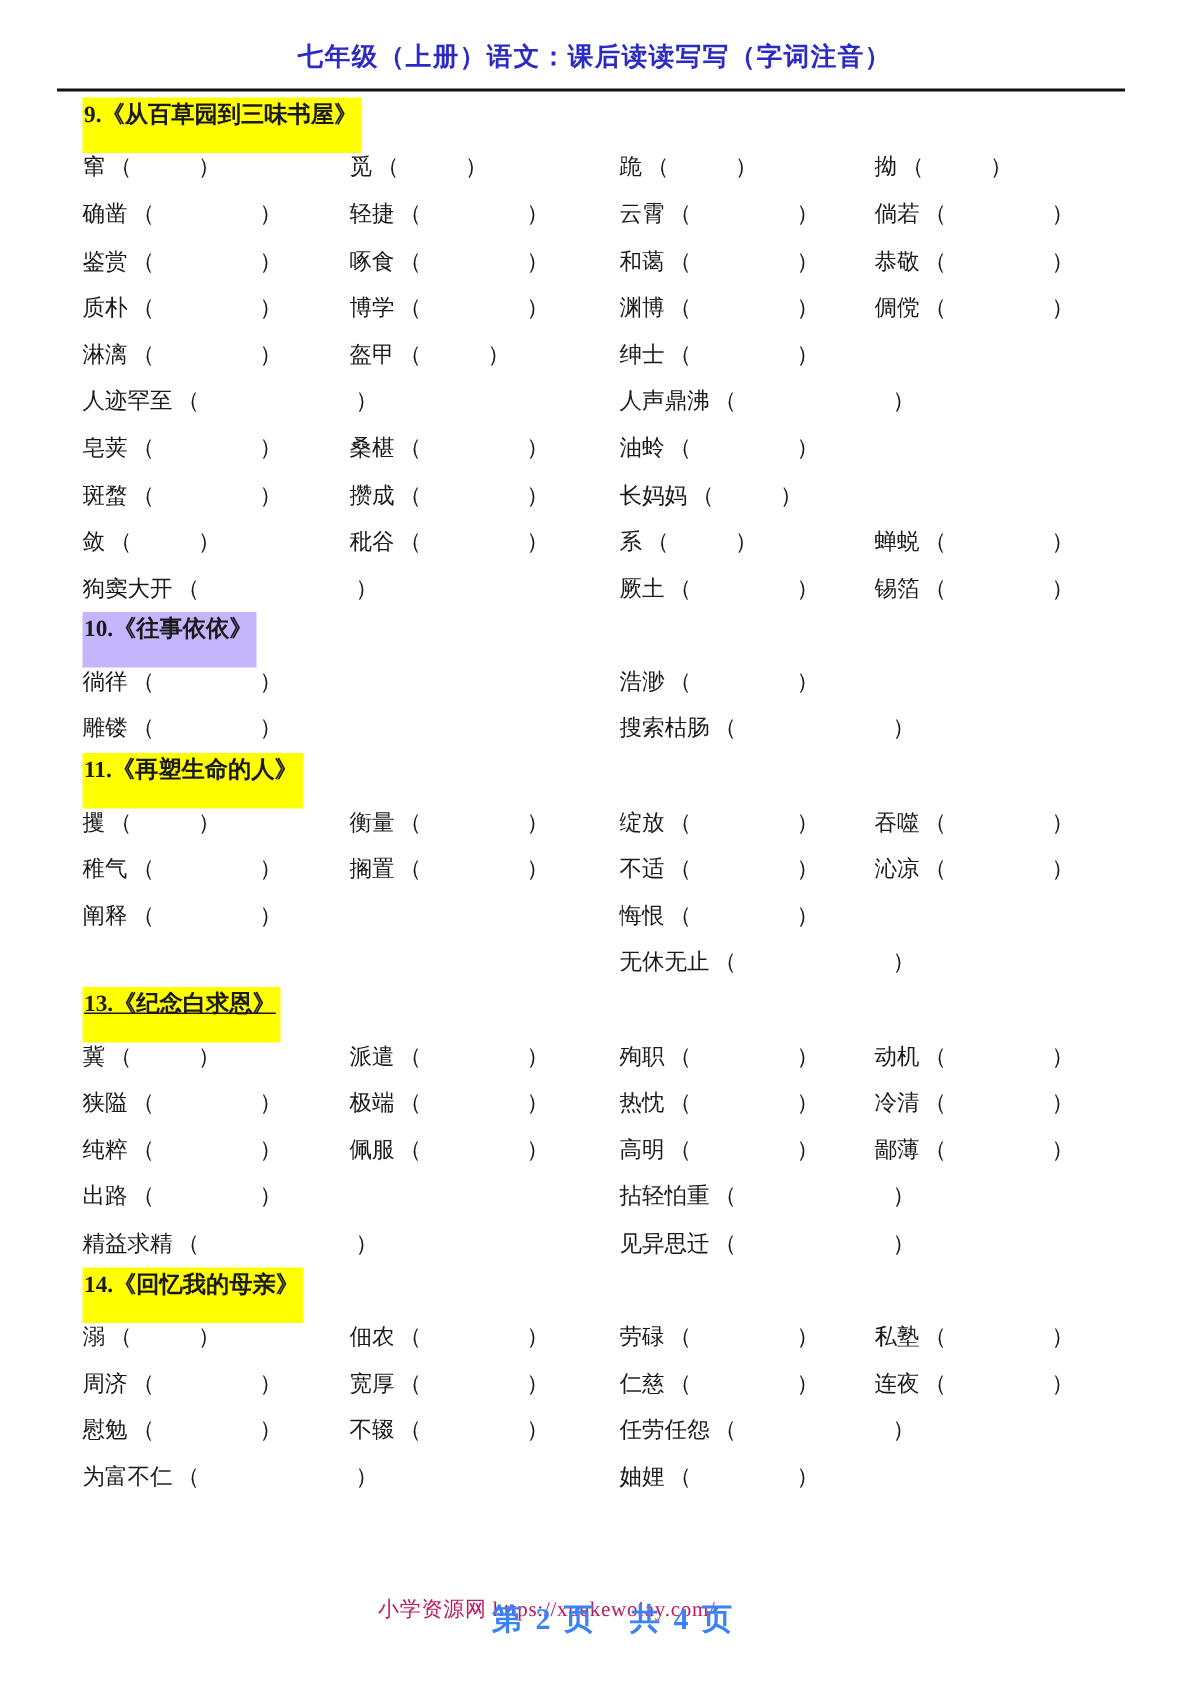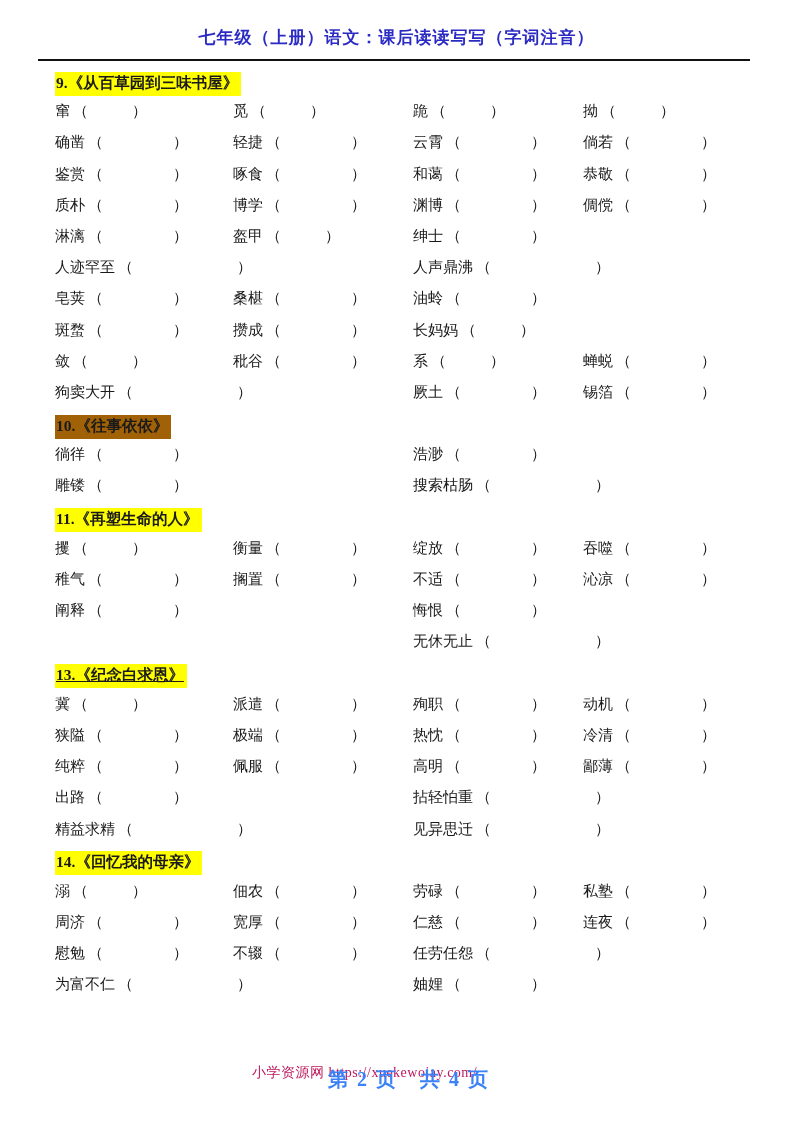--- a/index.html
+++ b/index.html
@@ -24,21 +24,21 @@
   }
   .content{
     position:absolute;top:68px;left:55px;width:700px;
   }
   .sec-row{height:31.2px;display:flex;align-items:center;}
   .sec-hl{
     display:inline-block;
     background:#ffff00;
     font-weight:bold;
     font-size:15.5px;
-    padding:1px 3px 2px 1px;
+    padding:1px 3px 15px 1px;
     white-space:nowrap;
   }
   .row{position:relative;height:31.2px;}
   .cell{
     position:absolute;top:3px;
     white-space:nowrap;
     font-size:15px;
     color:#1a1a1a;
   }
   .c0{left:0;} .c1{left:178px;} .c2{left:358px;} .c3{left:528px;}
@@ -122,21 +122,21 @@
         <span class="cell c1"><span>秕谷</span><span class="op">（</span><span class="blank b-m"></span><span>）</span></span>
         <span class="cell c2"><span>系</span><span class="op">（</span><span class="blank b-s"></span><span>）</span></span>
         <span class="cell c3"><span>蝉蜕</span><span class="op">（</span><span class="blank b-m"></span><span>）</span></span>
       </div>
       <div class="row">
         <span class="cell c0"><span>狗窦大开</span><span class="op">（</span><span class="blank b-l"></span><span>）</span></span>
         <span class="cell c2"><span>厥土</span><span class="op">（</span><span class="blank b-m"></span><span>）</span></span>
         <span class="cell c3"><span>锡箔</span><span class="op">（</span><span class="blank b-m"></span><span>）</span></span>
       </div>
       <div class="sec-row">
-        <span class="sec-hl" style="background: #a16207;">10.《往事依依》</span>
+        <span class="sec-hl" style="background: #c4b5fd;">10.《往事依依》</span>
       </div>
       <div class="row">
         <span class="cell c0"><span>徜徉</span><span class="op">（</span><span class="blank b-m"></span><span>）</span></span>
         <span class="cell c2"><span>浩渺</span><span class="op">（</span><span class="blank b-m"></span><span>）</span></span>
       </div>
       <div class="row">
         <span class="cell c0"><span>雕镂</span><span class="op">（</span><span class="blank b-m"></span><span>）</span></span>
         <span class="cell c2"><span>搜索枯肠</span><span class="op">（</span><span class="blank b-l"></span><span>）</span></span>
       </div>
       <div class="sec-row">

